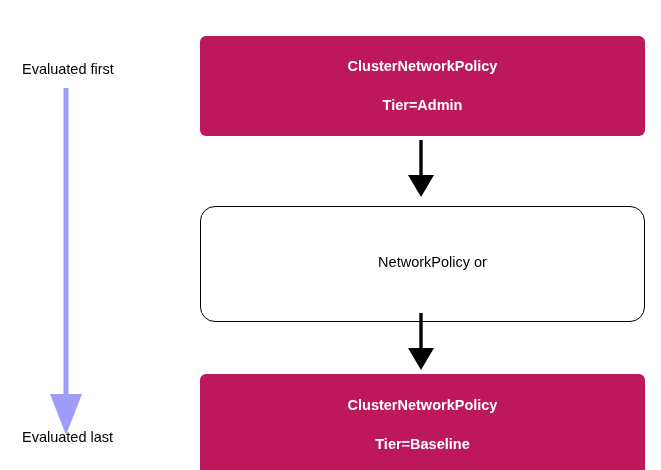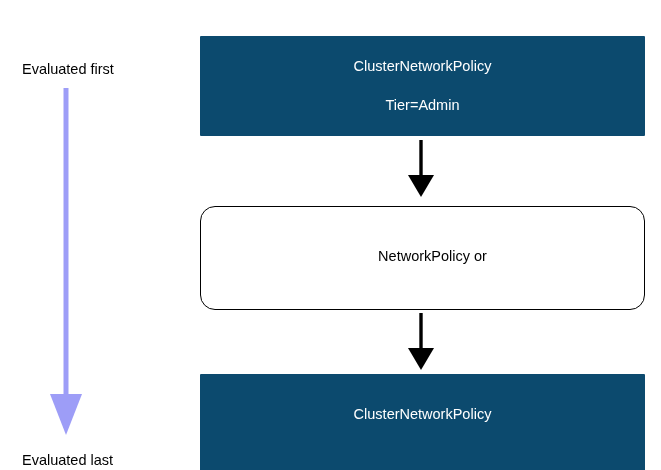--- a/index.html
+++ b/index.html
@@ -21,21 +21,21 @@
 
   
   .axis-label {
     position: absolute;
     font-size: 14.5px;
     color: #000000;
     white-space: nowrap;
     line-height: 1;
   }
   #label-first { left: 22px; top: 36px; }
-  #label-last  { left: 22px; top: 427px; }
+  #label-last  { left: 22px; top: 404px; }
 
   
   #eval-arrow {
     position: absolute;
     left: 44px;
     top: 62px;
     width: 44px;
     height: 348px;
   }
 
@@ -50,42 +50,43 @@
     align-items: center;
     justify-content: center;
   }
   .node-line {
     text-align: center;
     white-space: nowrap;
     line-height: 1.15;
   }
 
   .node-blue {
-    background: #0c4a6e;
-    border-radius: 1px;
+    background: #be185d;
+    border-radius: 6px;
+    font-weight: bold;
   }
   .node-blue .node-line {
     color: #ffffff;
     font-size: 14.5px;
   }
   .node-blue .node-line.primary { margin-bottom: 22px; }
 
   .node-white {
     background: #ffffff;
     border: 1.3px solid #000000;
     border-radius: 15px;
   }
   .node-white .node-line {
     color: #000000;
     font-size: 14.5px;
   }
   .node-white .node-line.primary { margin-bottom: 3px; }
 
   #node-admin    { top: 10px;  height: 100px; }
-  #node-mid      { top: 180px; height: 104px; padding-left: 20px; }
+  #node-mid      { top: 180px; height: 116px; padding-left: 20px; }
   #node-baseline { top: 348px; height: 102px; }
 
   
   .connector {
     position: absolute;
     left: 400px;
     width: 42px;
   }
   #connector-1 { top: 114px; height: 58px; }
   #connector-2 { top: 287px; height: 58px; }
@@ -124,15 +125,16 @@
 
   <div class="connector" id="connector-2">
     <svg width="42" height="58" viewBox="0 0 42 58" xmlns="http://www.w3.org/2000/svg">
       <line x1="21" y1="0" x2="21" y2="38" stroke="#000000" stroke-width="3.4"></line>
       <polygon points="21,57 8,35 34,35" fill="#000000"></polygon>
     </svg>
   </div>
 
   <div class="node node-blue" id="node-baseline">
     <div class="node-line primary">ClusterNetworkPolicy</div>
+    <div class="node-line secondary">Tier=Baseline</div>
   </div>
 
 </div>
 
 </body></html>

